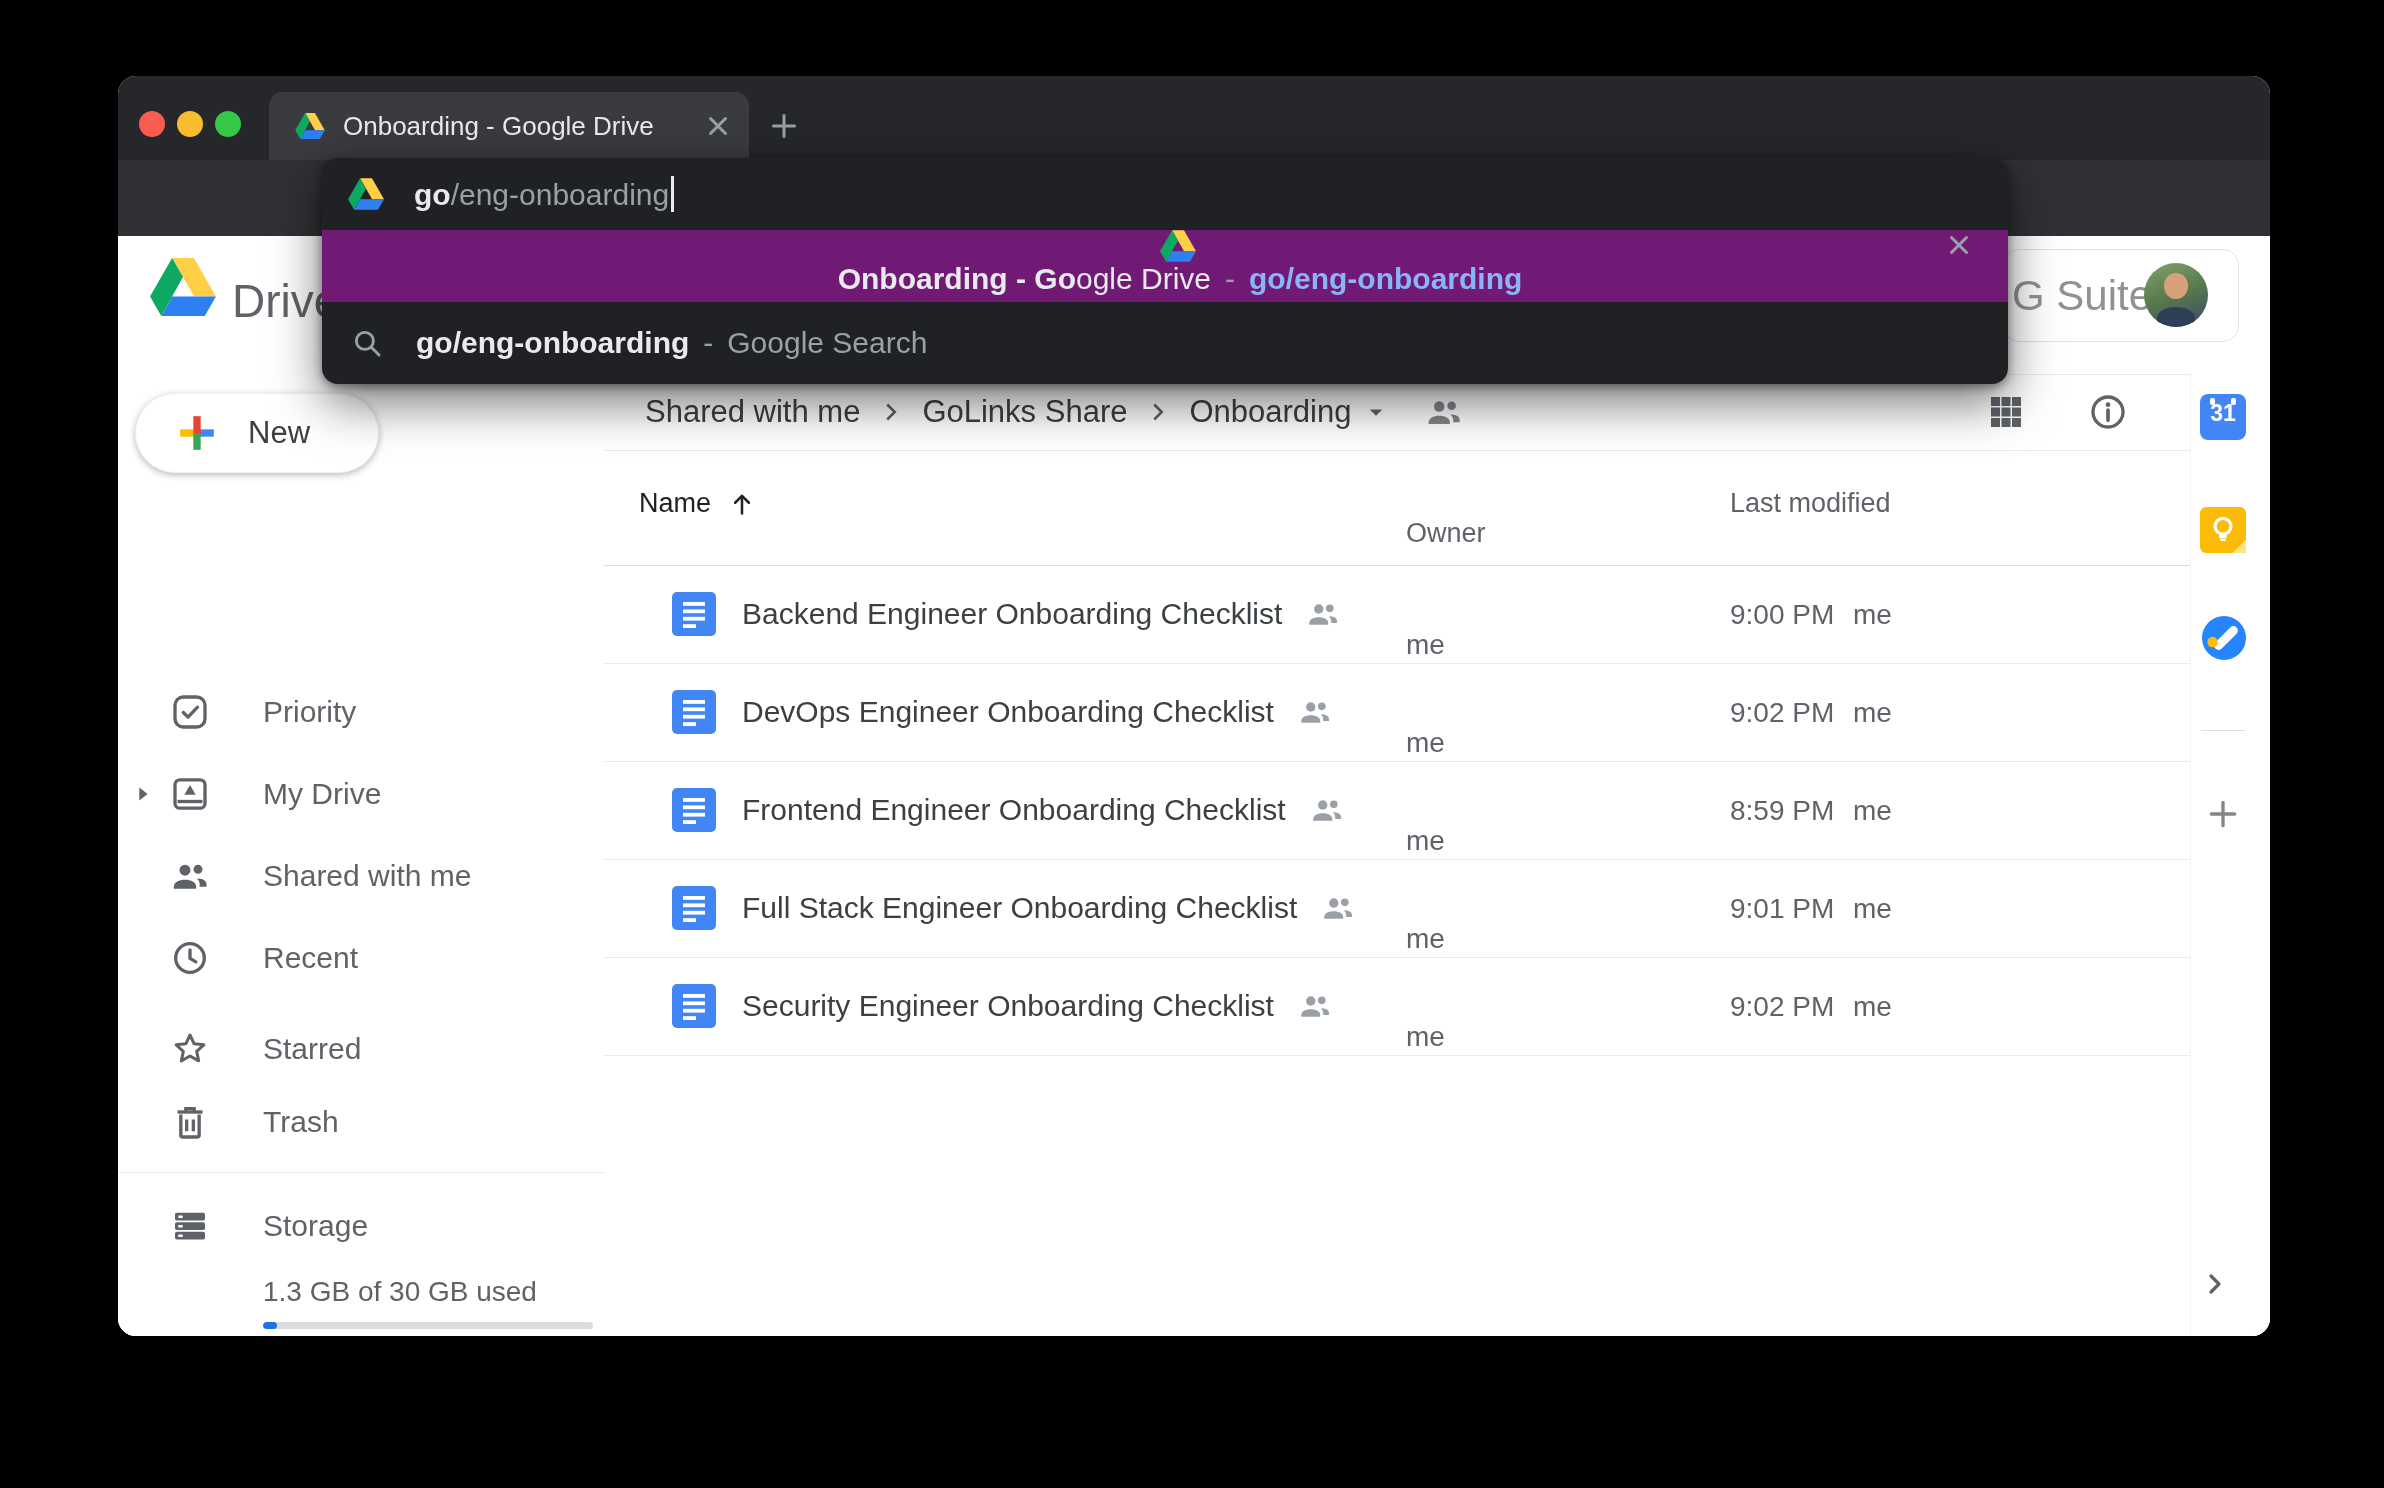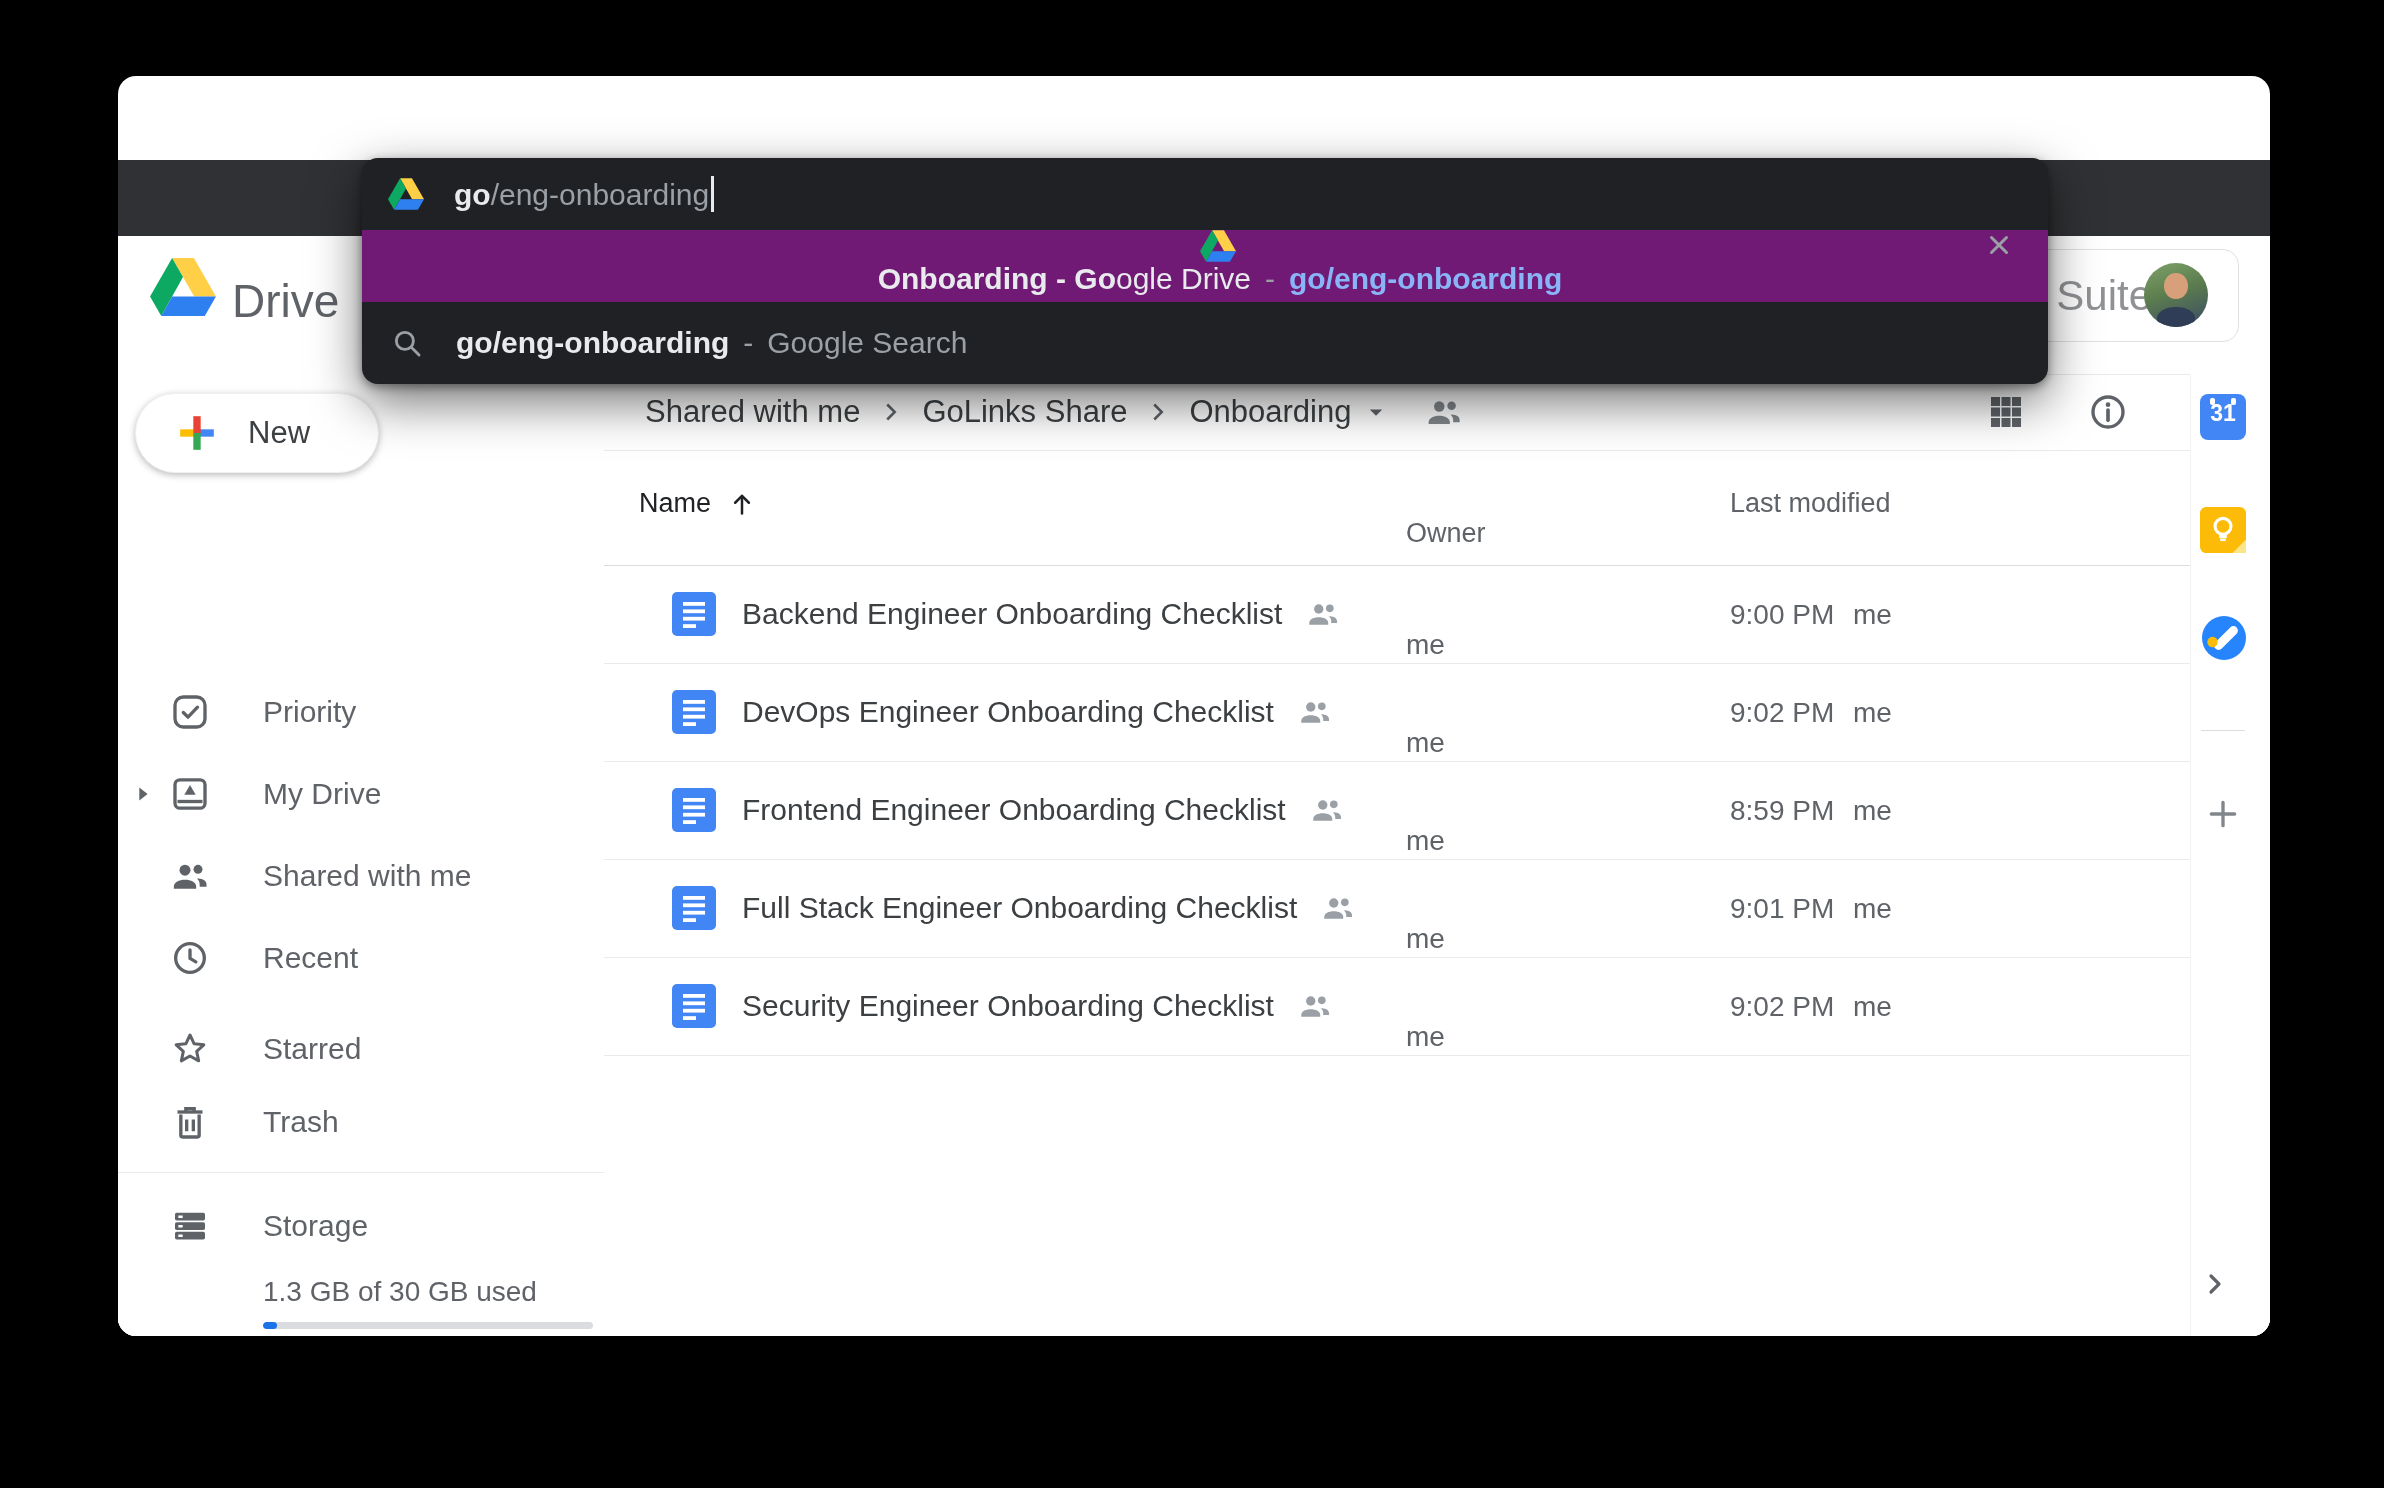--- a/index.html
+++ b/index.html
@@ -73,21 +73,21 @@
   .rail .app{position:absolute;left:9px;width:46px;height:46px;cursor:pointer;}
   .rail .cal{background:#4285f4;border-radius:8px;position:absolute;left:9px;width:46px;height:46px;
     display:flex;align-items:center;justify-content:center;}
   .rail .cal i{position:absolute;top:4px;width:5px;height:7px;background:#fff;border-radius:2px;}
   .rail .cal span{color:#fff;font-size:23px;font-weight:bold;line-height:1;margin-bottom:7px;}
   .rail .rdiv{position:absolute;left:10px;top:356px;width:44px;border-top:1px solid #dadce0;}
   .rail .plus{position:absolute;left:12px;top:420px;width:40px;height:40px;}
   .rail .chev{position:absolute;left:8px;top:894px;width:32px;height:32px;}
   
   .dropdown{position:absolute;left:322px;top:158px;width:1686px;height:226px;border-radius:16px;
-    background:#202124;z-index:100;box-shadow:0 18px 50px rgba(0,0,0,.55),0 3px 10px rgba(0,0,0,.4);overflow:hidden;margin-left:40px;}
+    background:#202124;z-index:100;box-shadow:0 18px 50px rgba(0,0,0,.55),0 3px 10px rgba(0,0,0,.4);overflow:hidden;}
   .obox{position:absolute;left:0;top:0;width:100%;height:72px;display:flex;align-items:center;}
   .sug{position:absolute;left:0;width:100%;height:72px;display:flex;align-items:center;font-size:30px;}
   .sug.sel{background:#701a75;flex-direction:column;}
   .drow-fav{margin-left:26px;width:36px;height:32px;flex:0 0 auto;}
   .otext{margin-left:30px;font-size:30px;white-space:nowrap;}
   .typed{color:#e8eaed;font-weight:bold;}
   .compl{color:#9aa0a6;}
   .caret{display:inline-block;width:3px;height:36px;background:#e8eaed;vertical-align:-7px;margin-left:2px;}
   .s-bold{color:#e8eaed;font-weight:bold;}
   .s-reg{color:#e8eaed;}
@@ -114,20 +114,38 @@
       <path d="M17 13.5c2.8.1 4.9 1.4 4.9 3.5v1.4h-4.1v-1.2c0-1.4-.5-2.6-1.6-3.5z"></path>
     </g>
     <g id="xlines" fill="none" stroke="#9aa0a6" stroke-width="2.4" stroke-linecap="round">
       <path d="M6 6l12 12M18 6L6 18"></path>
     </g>
   </defs>
 </svg>
 
 <div class="win">
 
+  <div class="tabbar">
+    <span class="light" style="left:21px;background:#f95b51;"></span>
+    <span class="light" style="left:59px;background:#f8bd2e;"></span>
+    <span class="light" style="left:97px;background:#34c748;"></span>
+
+    <div class="tab">
+      <svg class="fav" viewBox="0 0 100 88">
+          <use href="#drivetri"></use>
+        </svg>
+      <span class="title">Onboarding - Google Drive</span>
+      <svg class="xicon" viewBox="0 0 24 24" style="margin-right:16px;">
+          <use href="#xlines"></use>
+        </svg>
+    </div>
+    <svg class="newtab" viewBox="0 0 24 24">
+      <path d="M12 5v14M5 12h14" stroke="#9aa0a6" stroke-width="2" stroke-linecap="round"></path>
+    </svg>
+  </div>
 
   <div class="toolbar">
     <svg class="navbtn" style="left:17px;" viewBox="0 0 24 24">
       <g fill="none" stroke="#9aa0a6" stroke-width="2" stroke-linecap="round" stroke-linejoin="round">
         <path d="M19.5 12H5"></path>
           <path d="M11 6l-6 6 6 6"></path>
         </g>
     </svg>
     <svg class="navbtn" style="left:84px;" viewBox="0 0 24 24">
       <g fill="none" stroke="#8a8d91" stroke-width="2" stroke-linecap="round" stroke-linejoin="round">

